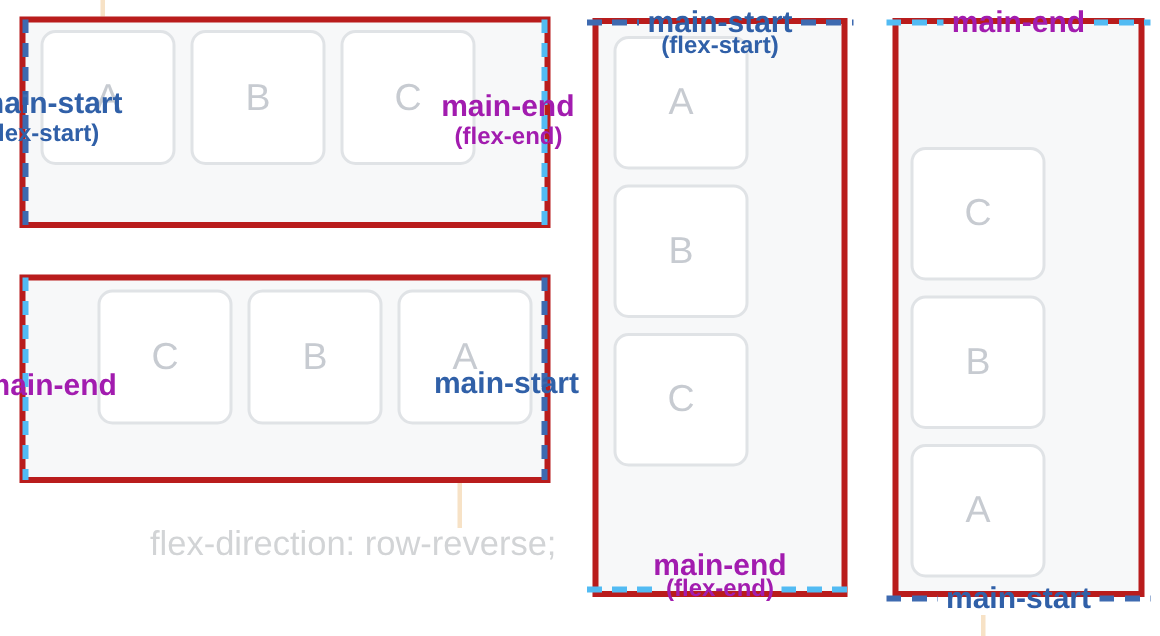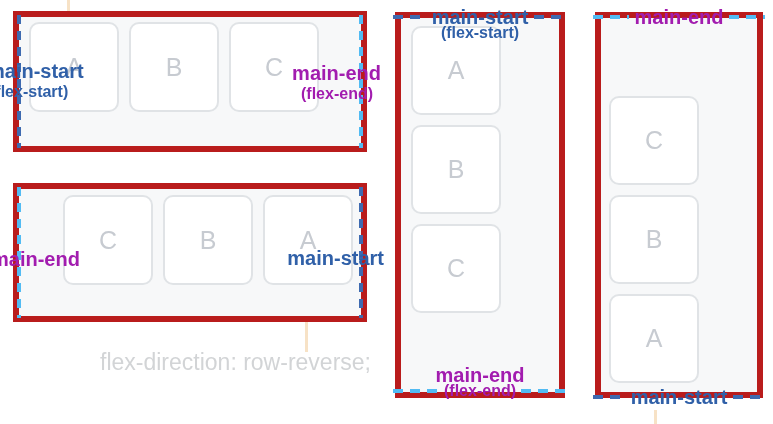--- a/index.html
+++ b/index.html
@@ -10,21 +10,21 @@
     height: 424px;
     overflow: hidden;
     background: #ffffff;
     font-family: "Liberation Sans", "DejaVu Sans", sans-serif;
   }
 
   
   .fc {
     position: absolute;
     background: #f7f8f9;
-    border: 6px solid #b91c1c;
+    border: 4px solid #b91c1c;
   }
   #fc-row          { left: 13px;  top: 11px;  width: 354px; height: 141px; }
   #fc-row-reverse  { left: 13px;  top: 183px; width: 354px; height: 139px; }
   #fc-column       { left: 395px; top: 12px;  width: 170px; height: 386px; }
   #fc-column-rev   { left: 595px; top: 12px;  width: 168px; height: 386px; }
 
   
   .items {
     position: absolute; inset: 0;
     display: flex; gap: 10px;

